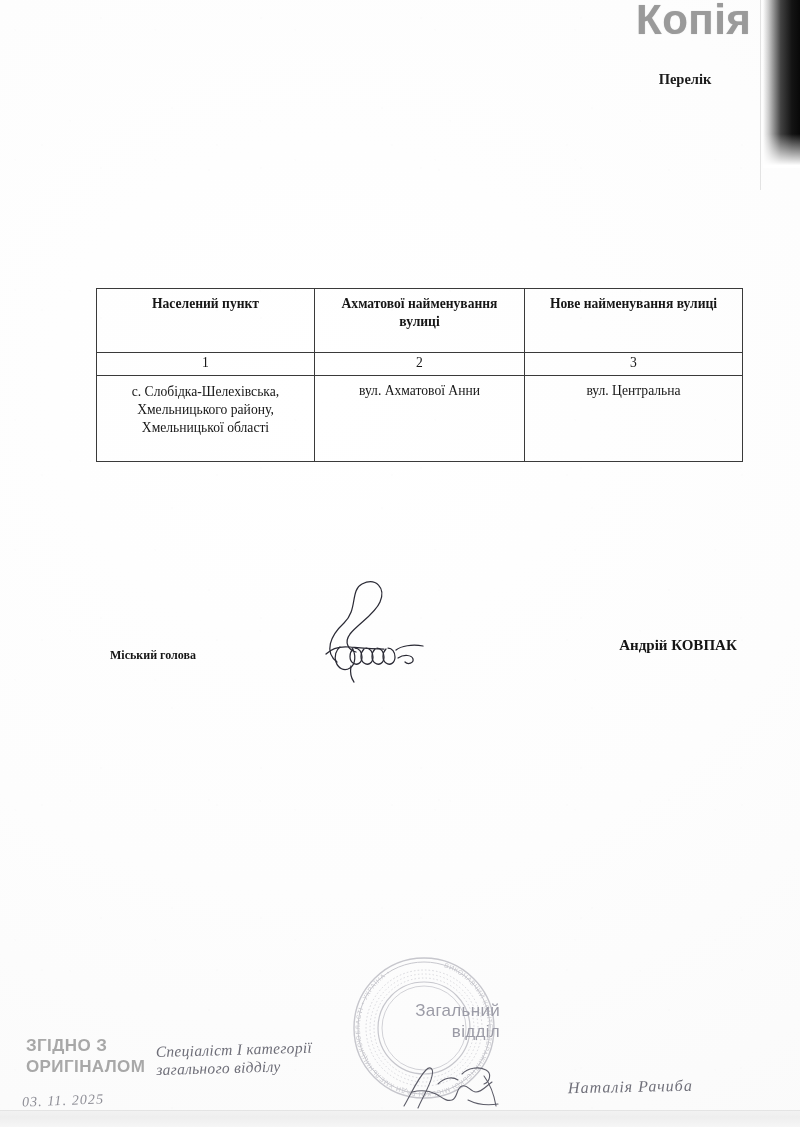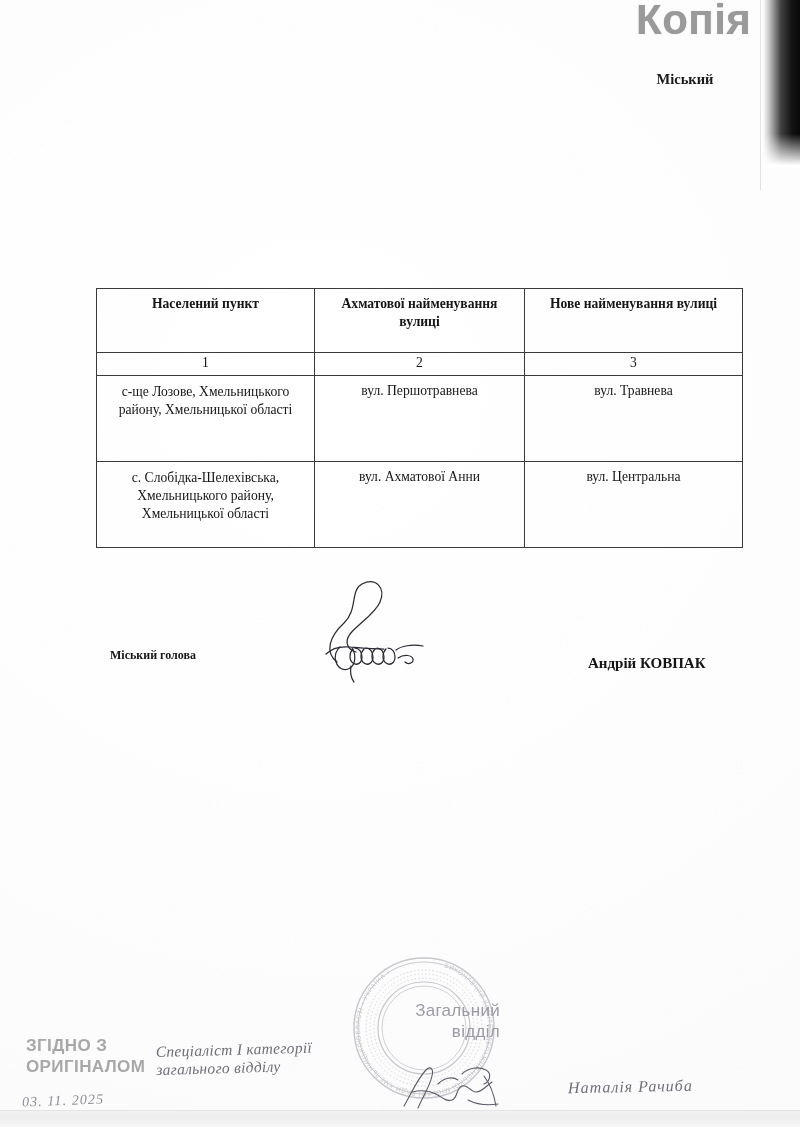--- a/index.html
+++ b/index.html
@@ -170,23 +170,24 @@
   #sig-title {
     position: absolute;
     top: 648px;
     left: 110px;
     font-size: 12px;
     font-weight: 700;
     color: #141414;
   }
   #sig-name {
     position: absolute;
-    top: 655px;
+    top: 637px;
     left: 588px;
     width: 180px;
+    text-align: center;
     font-size: 15px;
     font-weight: 700;
     color: #141414;
   }
   #mayor-signature {
     position: absolute;
     top: 578px;
     left: 306px;
     width: 150px;
     height: 108px;
@@ -286,21 +287,21 @@
 <body>
 
 <div id="page">
 
   <div id="grain"></div>
   <div id="sheet-edge"></div>
   <div id="scan-shadow-right"></div>
 
   <div id="copy-watermark">Копія</div>
 
-  <div id="appendix-label">Міський</div>
+  <div id="appendix-label">Перелік</div>
 
 
   <table id="street-table">
     <colgroup>
       <col class="c1">
         <col class="c2">
         <col class="c3">
     </colgroup>
     <thead>
       <tr>
@@ -308,25 +309,20 @@
         <th>Ахматової найменування вулиці</th>
         <th>Нове найменування вулиці</th>
       </tr>
       <tr class="numbering">
         <td>1</td>
         <td>2</td>
         <td>3</td>
       </tr>
     </thead>
     <tbody>
-      <tr class="data">
-        <td class="place">с-ще Лозове, Хмельницького району, Хмельницької області</td>
-        <td>вул. Першотравнева</td>
-        <td>вул. Травнева</td>
-      </tr>
       <tr class="data">
         <td class="place">с. Слобідка-Шелехівська, Хмельницького району, Хмельницької області</td>
         <td>вул. Ахматової Анни</td>
         <td>вул. Центральна</td>
       </tr>
     </tbody>
   </table>
 
   <div id="sig-title">Міський голова</div>
 

